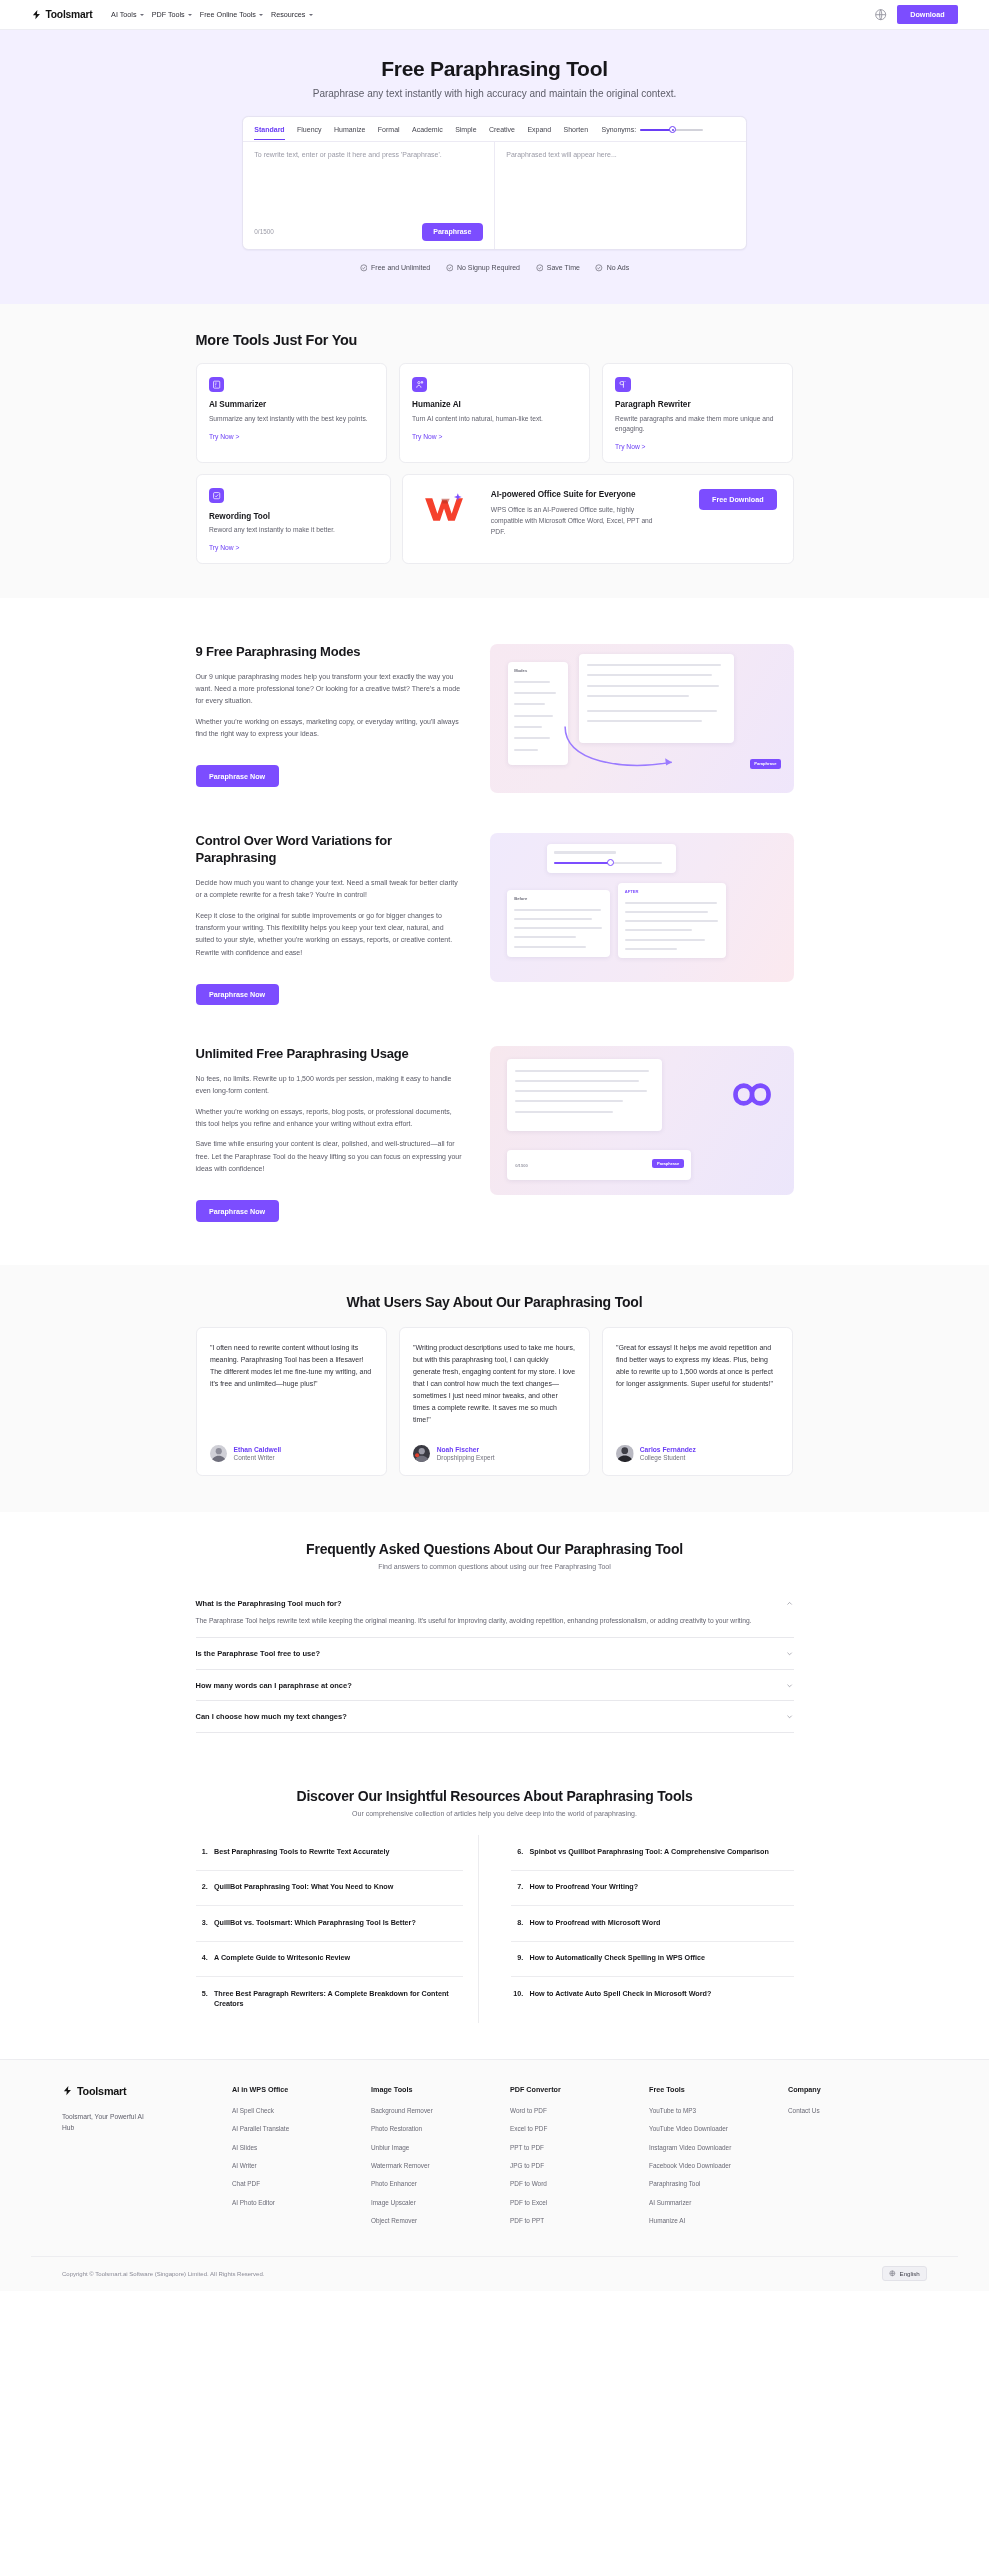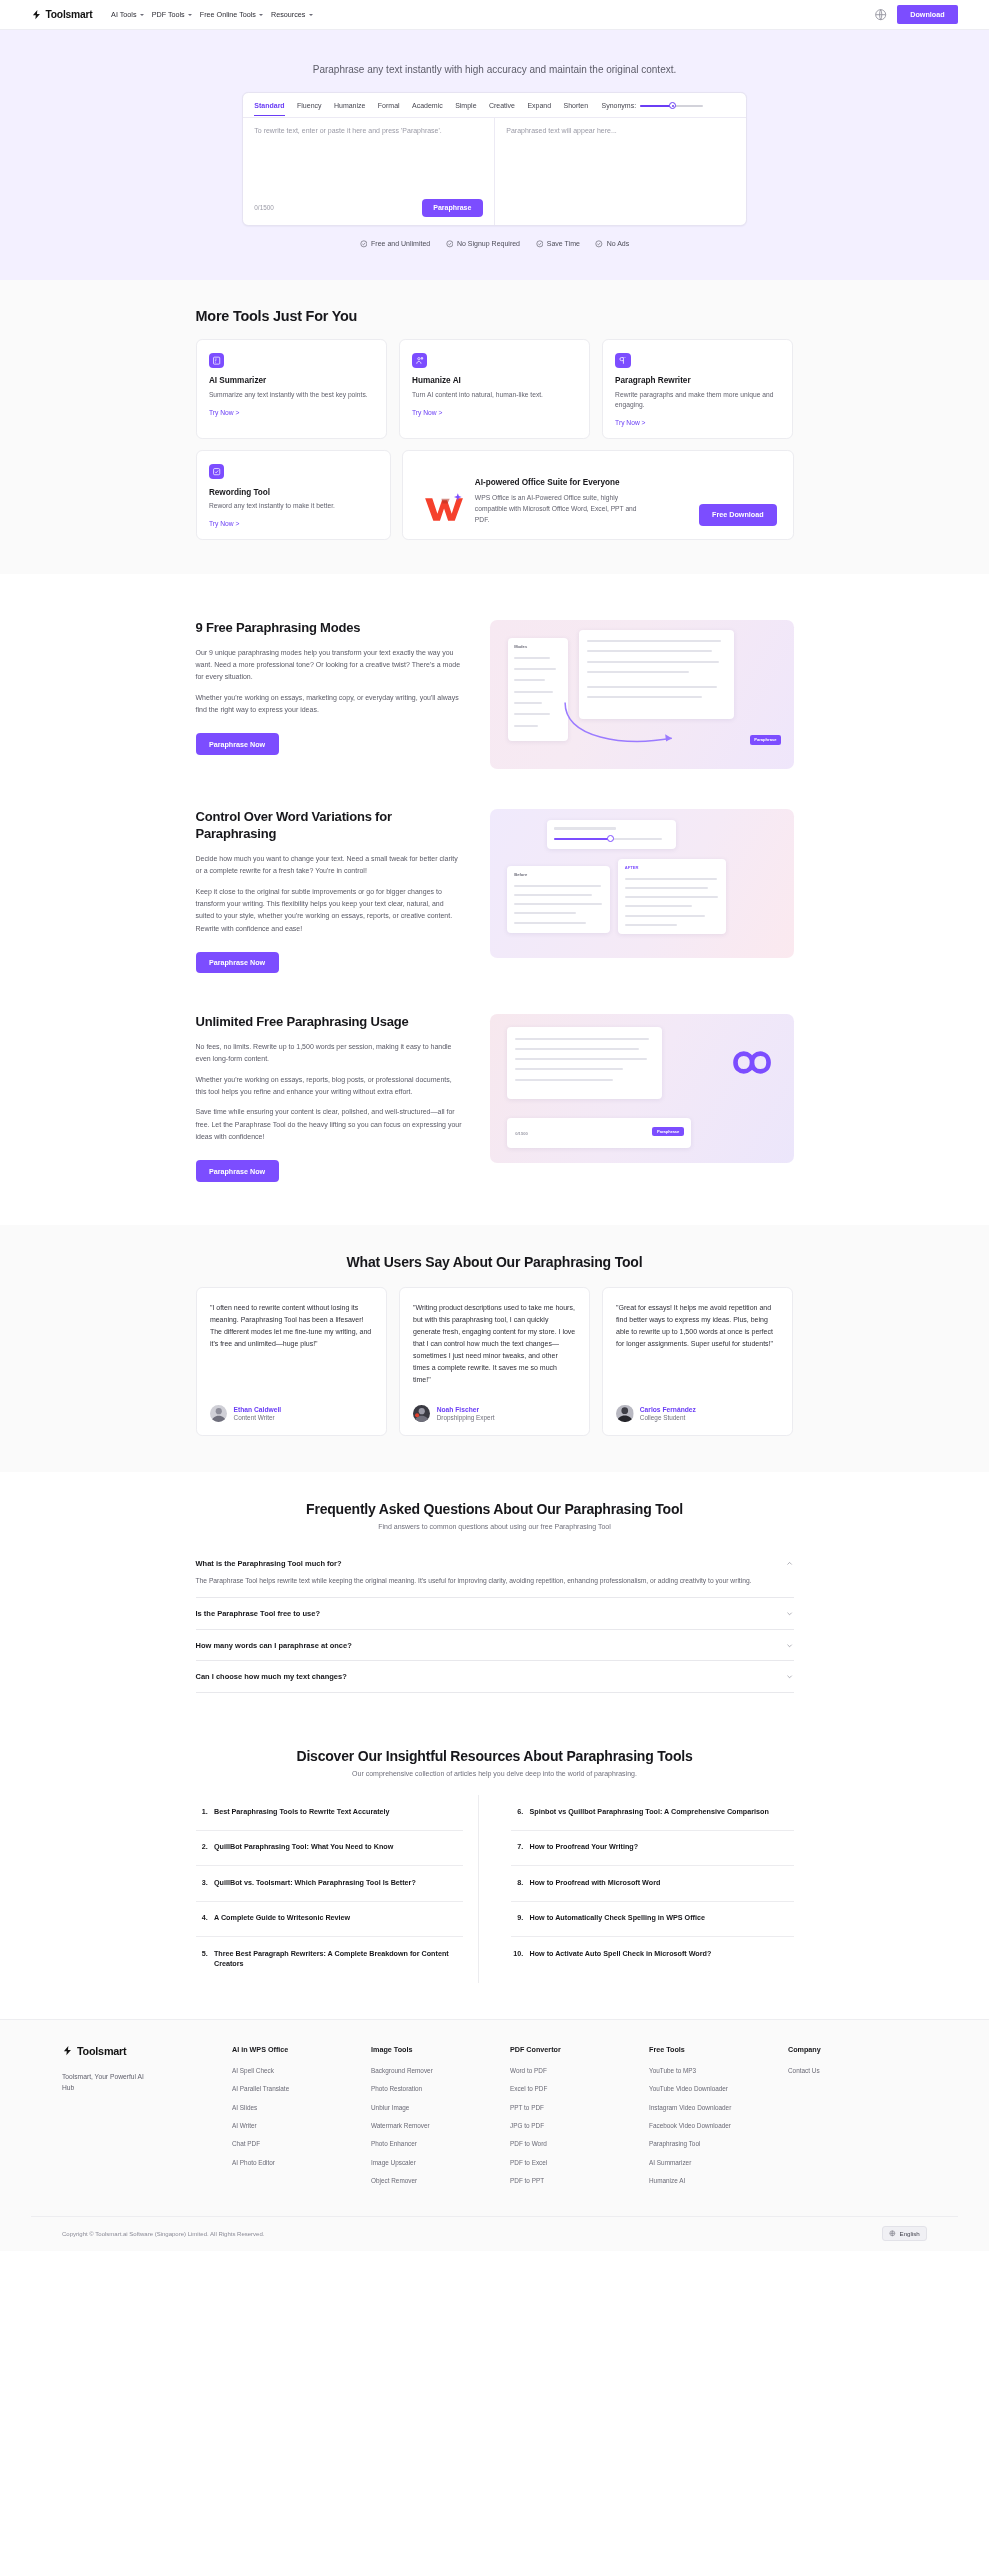--- a/index.html
+++ b/index.html
@@ -100,42 +100,42 @@
     display: flex; align-items: center; justify-content: center; margin-bottom: 8.2px;
   }
   .tool-icon svg { width: 9.3px; height: 9.3px; color: #fff; }
   .tool-card h3 { font-size: 8.2px; font-weight: 700; color: #17171b; margin-bottom: 4.6px; }
   .tool-card p { font-size: 6.7px; line-height: 1.55; color: #62626e; margin-bottom: 7.2px; }
   .try-link { font-size: 6.7px; color: #6a3df5; font-weight: 500; cursor: pointer; }
 
   .second-row { display: grid; grid-template-columns: 1fr 2fr; gap: 11.3px; margin-top: 11.3px; }
   .promo-card {
     background: #fff; border: 0.5px solid #ececf0; border-radius: 6.2px;
-    display: flex; align-items: flex-end; gap: 9px; padding: 13.4px 15.5px;
+    display: flex; align-items: flex-start; gap: 25px; padding: 13.4px 15.5px;
   }
   .wps-logo { width: 47px; height: 37px; flex: 0 0 47px; position: relative; }
   .promo-text { flex: 1; }
   .promo-text h3 { font-size: 8.2px; font-weight: 700; color: #17171b; line-height: 1.45; margin-bottom: 4.6px; max-width: 170px;}
   .promo-text p { font-size: 6.7px; line-height: 1.6; color: #62626e; max-width: 170px; }
   .btn-freedl {
     background: #7c4dff; color: #fff; border: none; border-radius: 4.1px;
     padding: 6.2px 13.4px; font-size: 7.2px; font-weight: 600; cursor: pointer; white-space: nowrap;
   }
 
   
   .features { padding: 28px 0 20.6px; background: #fff; }
   .feature {
     display: flex; align-items: flex-start; gap: 26px; padding: 17.5px 0 23px;
   }
   .feature .txt { width: 268px; }
   .feature h2 { font-size: 13px; font-weight: 700; letter-spacing: -0.2px; color: #17171b; line-height: 1.3; margin-bottom: 10.3px; }
   .feature p { font-size: 7px; line-height: 1.75; color: #5a5a66; margin-bottom: 8.2px; }
   .btn-feature {
     background: #7c4dff; color: #fff; border: none; border-radius: 4.1px;
-    padding: 6.2px 13.4px; font-size: 7.2px; font-weight: 700; cursor: pointer; margin-top: 9px; text-align: center;
+    padding: 6.2px 13.4px; font-size: 7.2px; font-weight: 700; cursor: pointer; margin-top: 17px; text-align: center;
   }
   .feature .art {
     flex: 1; height: 149px; border-radius: 7.2px; position: relative; overflow: hidden;
   }
   .art-1 { background: linear-gradient(120deg,#f7e9f2 0%, #f6eaf3 40%, #efe6fb 100%); }
   .art-2 { background: linear-gradient(120deg,#f0eafc 0%, #f5eaf6 60%, #fbe9ef 100%); }
   .art-3 { background: linear-gradient(120deg,#f7e8ee 0%, #f3e9f7 50%, #ece6fb 100%); }
 
   .mini-card { position: absolute; background: #fff; border-radius: 4.1px; box-shadow: 0 1px 5.2px rgba(60,40,110,.09); }
   .mini-line { background: #e3e3ea; border-radius: 1px; height: 2.1px; }
@@ -235,20 +235,21 @@
     <div class="header-right">
       <svg class="globe-icon" viewBox="0 0 24 24" fill="none" stroke="currentColor" stroke-width="1.5">
         <circle cx="12" cy="12" r="9"></circle>
           <path d="M3 12h18M12 3c2.6 3 2.6 15 0 18M12 3c-2.6 3-2.6 15 0 18"></path>
       </svg>
       <button class="btn-download">Download</button>
     </div>
   </header>
 
   <section class="hero">
+    <h1>Free Paraphrasing Tool</h1>
     <div class="sub">Paraphrase any text instantly with high accuracy and maintain the original context.</div>
 
     <div class="editor">
       <div class="modes">
         <div class="mode active">Standard</div>
         <div class="mode">Fluency</div>
         <div class="mode">Humanize</div>
         <div class="mode">Formal</div>
         <div class="mode">Academic</div>
         <div class="mode">Simple</div>

